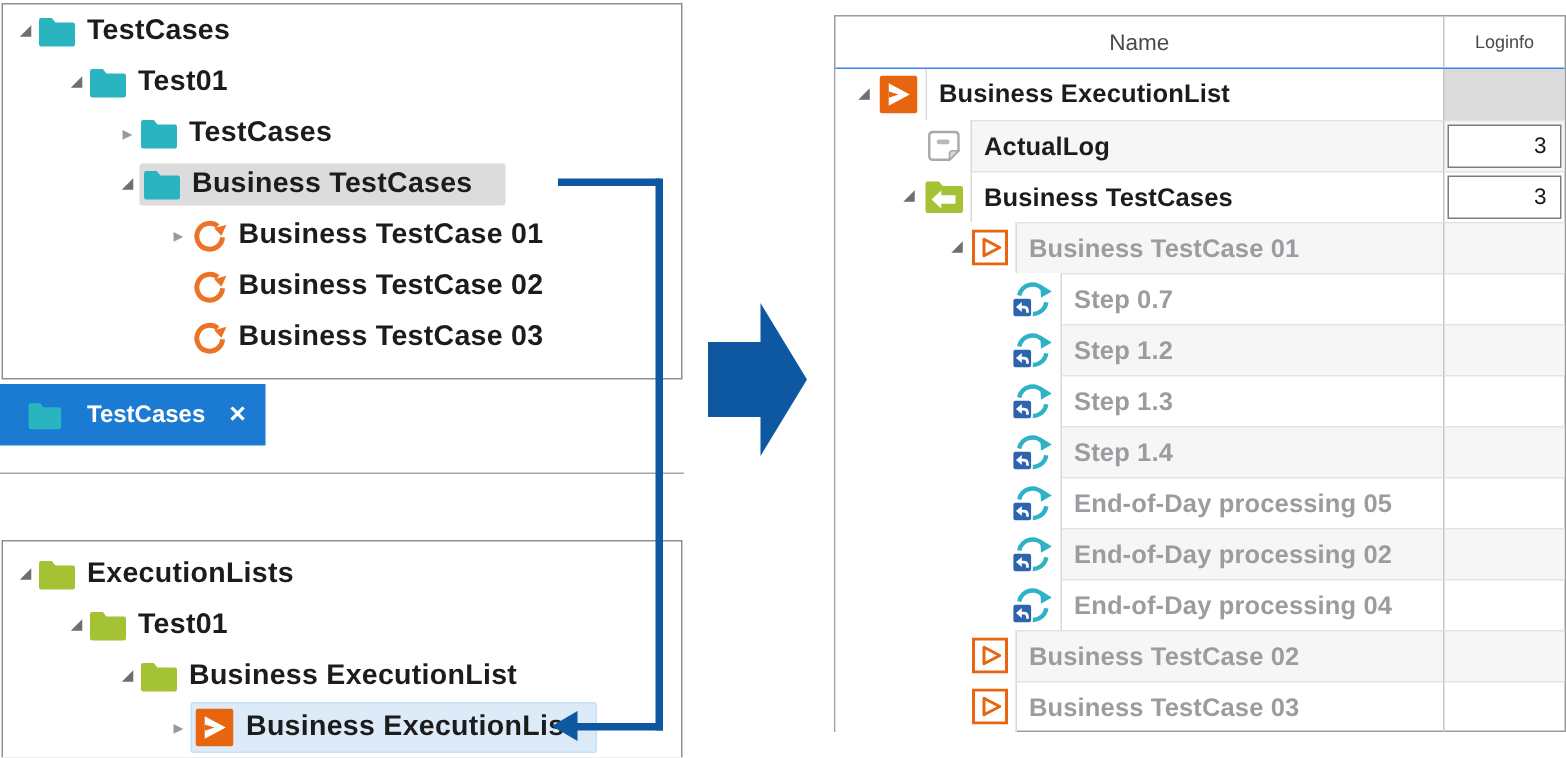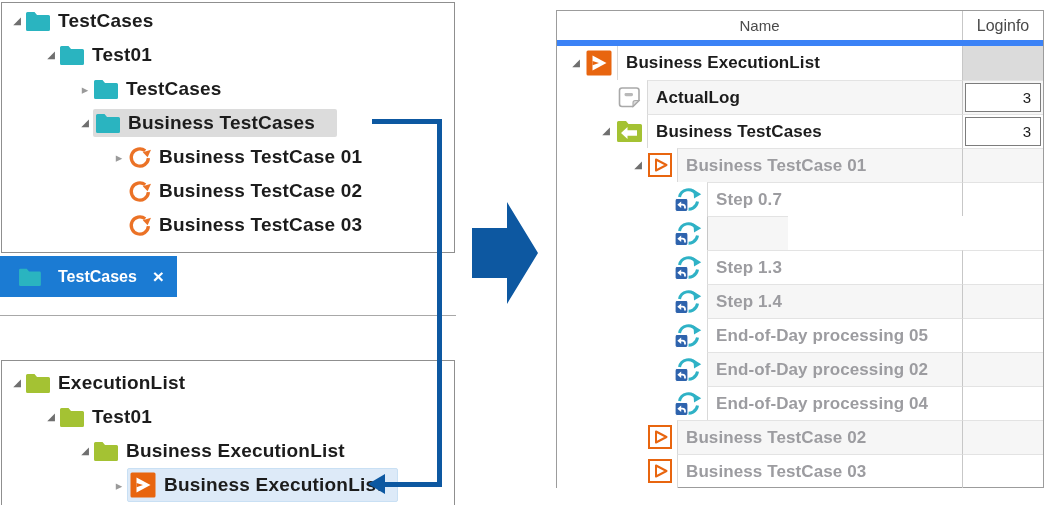--- a/index.html
+++ b/index.html
@@ -23,24 +23,24 @@
   #tab .close{color:#fff;font-size:19px;font-weight:700;margin-left:16px;line-height:1;}
   #strip-line{position:absolute;left:0;top:315px;width:456px;border-top:1px solid #a8a8a8;}
   
   .seg{position:absolute;background:#0d58a1;z-index:6;}
   #conn-head{position:absolute;z-index:6;width:0;height:0;border-top:10px solid transparent;
              border-bottom:10px solid transparent;border-right:17px solid #0d58a1;}
   #big-arrow{position:absolute;left:472px;top:202px;z-index:6;}
   
   #rt{position:absolute;left:556px;top:10px;width:488px;height:478px;border:1px solid #9c9c9c;
       background:#fff;box-sizing:border-box;}
-  #rt-head{height:35px;display:flex;border-bottom:6px solid #3b82f6;box-sizing:border-box;}
+  #rt-head{height:35px;display:flex;border-bottom:1px solid #3b82f6;box-sizing:border-box;}
   #rt-head .hname{width:406px;display:flex;align-items:center;justify-content:center;
       font-size:15px;color:#4a4a4a;border-right:1px solid #c7c7c7;box-sizing:border-box;}
-  #rt-head .hlog{flex:1;display:flex;align-items:center;justify-content:center;font-size:16px;color:#4a4a4a;}
+  #rt-head .hlog{flex:1;display:flex;align-items:center;justify-content:center;font-size:12px;color:#4a4a4a;}
   .rrow{height:34px;display:flex;align-items:stretch;box-sizing:border-box;}
   .gut{display:flex;align-items:center;justify-content:flex-end;flex:0 0 auto;box-sizing:border-box;padding-right:5px;background:#fff;}
   .gut .ico{margin-right:0;margin-left:2px;}
   .cell{flex:1;display:flex;align-items:center;border-left:1px solid #d9d9d9;border-top:1px solid #e3e3e3;
         box-sizing:border-box;padding-left:8px;overflow:hidden;}
   .rrow:first-child .cell,.rrow:first-child .logc{border-top:none;}
   .rlab{font-size:17px;font-weight:600;color:#1c1c1c;letter-spacing:.1px;white-space:nowrap;}
   .rlab.muted{color:#9c9ca0;}
   .logc{flex:0 0 81px;border-left:1px solid #c7c7c7;border-top:1px solid #e3e3e3;box-sizing:border-box;
         display:flex;align-items:stretch;}
@@ -137,21 +137,21 @@
   <div id="strip-line"></div>
 
   <div class="panel" id="p-el" style="left:1px;top:360px;width:454px;height:146px;padding-top:5px;">
       <div class="trow" style="padding-left: 7px;">
         <span class="tgl exp">◢</span>
         <span class="ico">
           <svg width="25" height="22" viewBox="0 0 25 22">
             <path d="M1 3.5 q0-1.5 1.5-1.5 h7 l2.5 3 h11.5 q1.5 0 1.5 1.5 v13 q0 1.5-1.5 1.5 h-21 q-1.5 0-1.5-1.5 z" fill="#A4C233"></path>
           </svg>
         </span>
-        <span class="tlab">ExecutionList</span>
+        <span class="tlab">ExecutionLists</span>
       </div>
       <div class="trow" style="padding-left: 41px;">
         <span class="tgl exp">◢</span>
         <span class="ico">
           <svg width="25" height="22" viewBox="0 0 25 22">
             <path d="M1 3.5 q0-1.5 1.5-1.5 h7 l2.5 3 h11.5 q1.5 0 1.5 1.5 v13 q0 1.5-1.5 1.5 h-21 q-1.5 0-1.5-1.5 z" fill="#A4C233"></path>
           </svg>
         </span>
         <span class="tlab">Test01</span>
       </div>
@@ -288,20 +288,23 @@
                 <path d="M5.5 11 A9 9 0 0 1 22 8" fill="none" stroke="#2fb2c6" stroke-width="3"></path>
                 <polygon points="19.5,3.5 27.2,8.3 20,12.5" fill="#2fb2c6"></polygon>
                 <path d="M23.5 15.5 A9 9 0 0 1 11 22.5" fill="none" stroke="#2fb2c6" stroke-width="3"></path>
                 <polygon points="13.5,24.8 6,21.8 13,17.5" fill="#2fb2c6"></polygon>
                 <rect x="1" y="12.5" width="13" height="13" rx="2" fill="#2e63ad" stroke="#fff" stroke-width="1.2"></rect>
                 <path d="M11 22.5 v-1.2 q0-2.6-2.6-2.6 h-2" fill="none" stroke="#fff" stroke-width="1.8"></path>
                 <polygon points="7.2,15.4 7.2,22 3.3,18.7" fill="#fff"></polygon>
               </svg>
             </span>
           </div>
+          <div class="cell">
+            <span class="rlab muted">Step 1.2</span>
+          </div>
           <div class="logc"></div>
         </div>
         <div class="rrow">
           <div class="gut" style="flex-basis: 150px;">
             <span class="tgl"></span>
             <span class="ico">
               <svg width="28" height="27" viewBox="0 0 28 27">
                 <path d="M5.5 11 A9 9 0 0 1 22 8" fill="none" stroke="#2fb2c6" stroke-width="3"></path>
                 <polygon points="19.5,3.5 27.2,8.3 20,12.5" fill="#2fb2c6"></polygon>
                 <path d="M23.5 15.5 A9 9 0 0 1 11 22.5" fill="none" stroke="#2fb2c6" stroke-width="3"></path>

